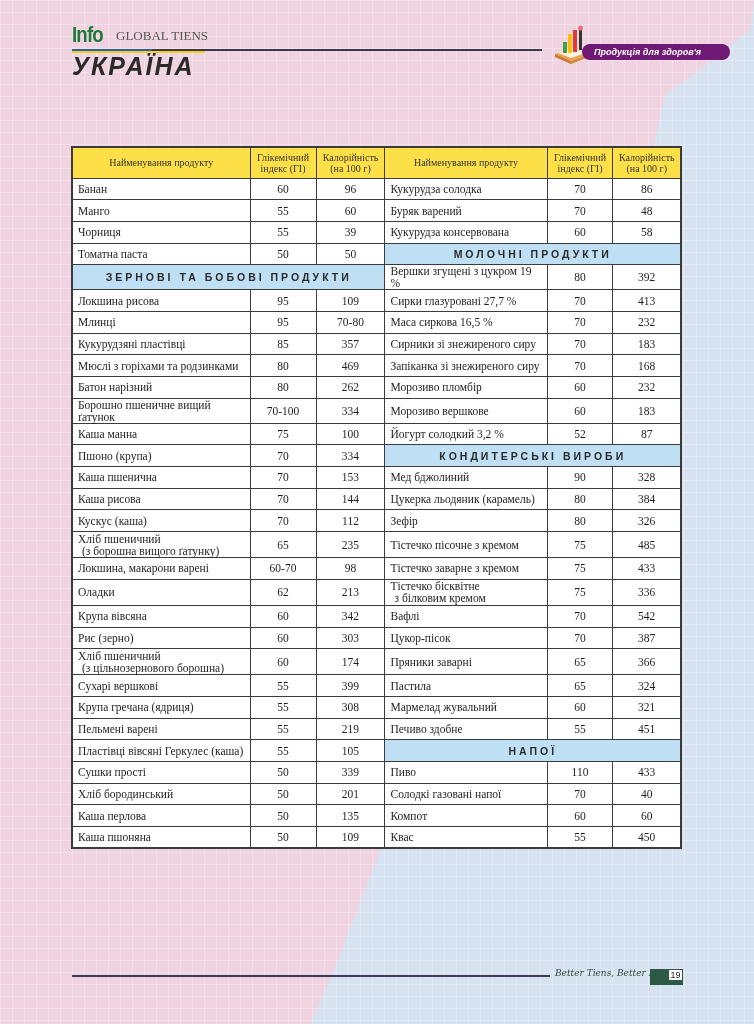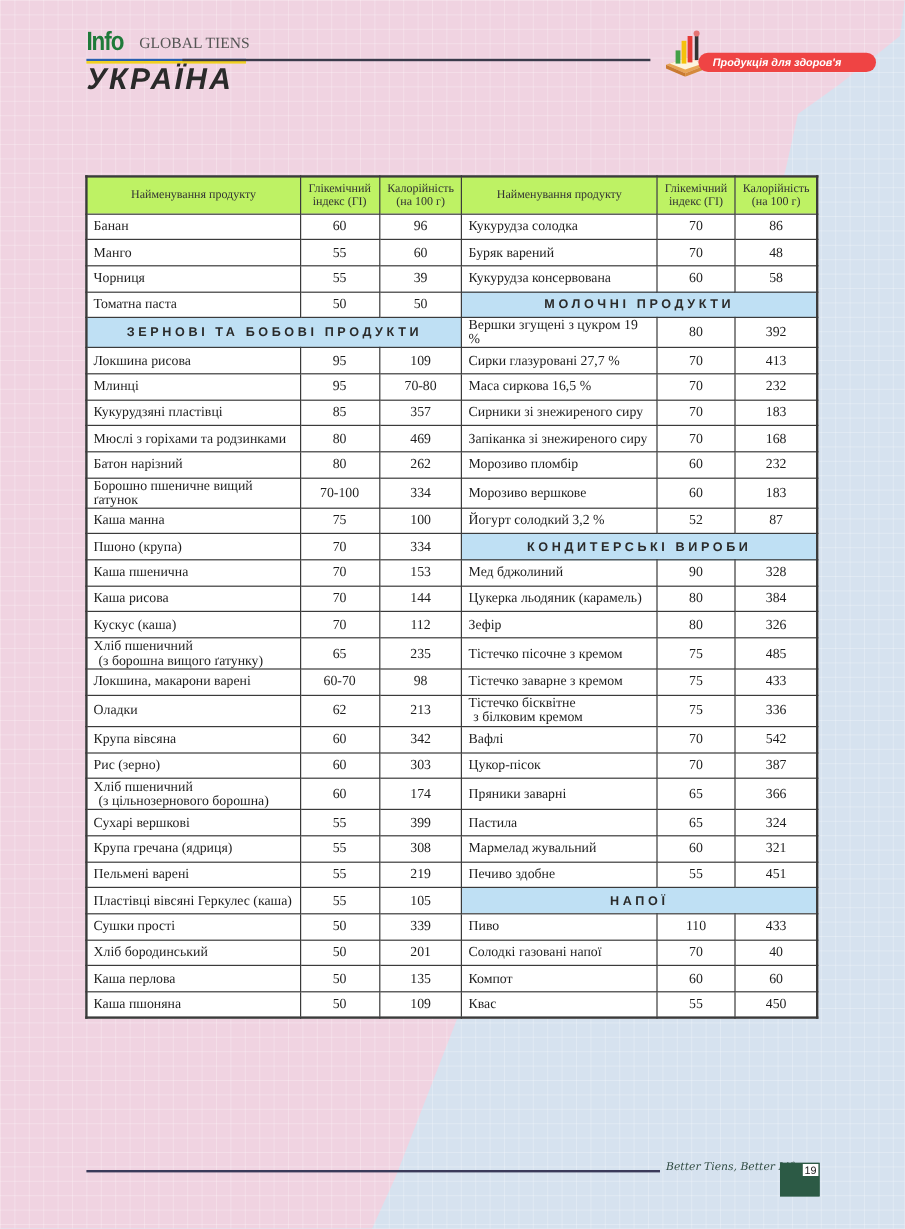--- a/index.html
+++ b/index.html
@@ -40,41 +40,41 @@
   .logo-country {
     position: absolute; left: 0; top: 30px; white-space: nowrap;
     font-family: "Liberation Sans", sans-serif; font-weight: bold; font-style: italic;
     font-size: 25px; letter-spacing: 2px; color: #2a2a2a;
   }
   .header-rule {
     position: absolute; left: 152px; top: 49px; width: 390px; height: 2px; background: #3a3a4a;
   }
   .section-badge {
     position: absolute; left: 582px; top: 44px; width: 148px; height: 16px;
-    border-radius: 8px; background: #ef4444;
+    border-radius: 8px; background: #701a75;
     display: flex; align-items: center; padding-left: 12px;
     font-size: 9px; font-style: italic; font-weight: bold; color: #fff; white-space: nowrap;
   }
   .section-icon {
     position: absolute; left: 553px; top: 24px; width: 38px; height: 40px;
   }
   table.gi {
     position: absolute; left: 71px; top: 146px; width: 611px;
     border-collapse: collapse; background: #fff;
     font-family: "Liberation Serif", serif; font-size: 11.5px;
     border: 2px solid #3b3b3b;
   }
   table.gi td, table.gi th {
     border: 1.4px solid #3b3b3b;
     padding: 0 5px;
     height: 21.7px;
     vertical-align: middle;
   }
   table.gi th {
-    background: #bef264; font-weight: normal; font-size: 10px;
+    background: #fde047; font-weight: normal; font-size: 10px;
     line-height: 11px; height: 31px; text-align: center; color: #333;
   }
   td.name { text-align: left; line-height: 12px; }
   td.num { text-align: center; }
   td.tall { height: 26px; }
   td.cat {
     background: #bfe0f4; text-align: center; font-weight: bold;
     letter-spacing: 3px; font-size: 10.5px; font-family: "Liberation Sans", sans-serif;
     color: #2a2a2a;
   }
@@ -85,21 +85,21 @@
   col.c-gi-r { width: 66px; }
   col.c-cal-r { width: 68px; }
   .footer-rule {
     position: absolute; left: 72px; top: 975px; width: 478px; height: 1.5px; background: #3a3a5a;
   }
   .footer-slogan {
     position: absolute; left: 555px; top: 968px; white-space: nowrap;
     font-family: "DejaVu Serif", serif; font-style: italic; font-size: 9px; color: #2e4a40;
   }
   .page-box {
-    position: absolute; left: 650px; top: 969px; width: 33px; height: 28px;
+    position: absolute; left: 650px; top: 969px; width: 33px; height: 16px;
     background: #2c5a45; border: 1px solid #2c5a45;
   }
   .page-num {
     position: absolute; right: 0; top: 0; width: 13px; height: 10px; background: #fff;
     font-size: 9px; line-height: 10px; text-align: center; color: #222;
   }
 </style>
 </head>
 <body>
 

